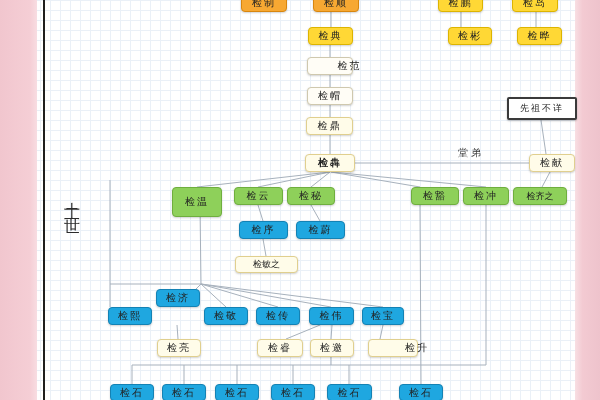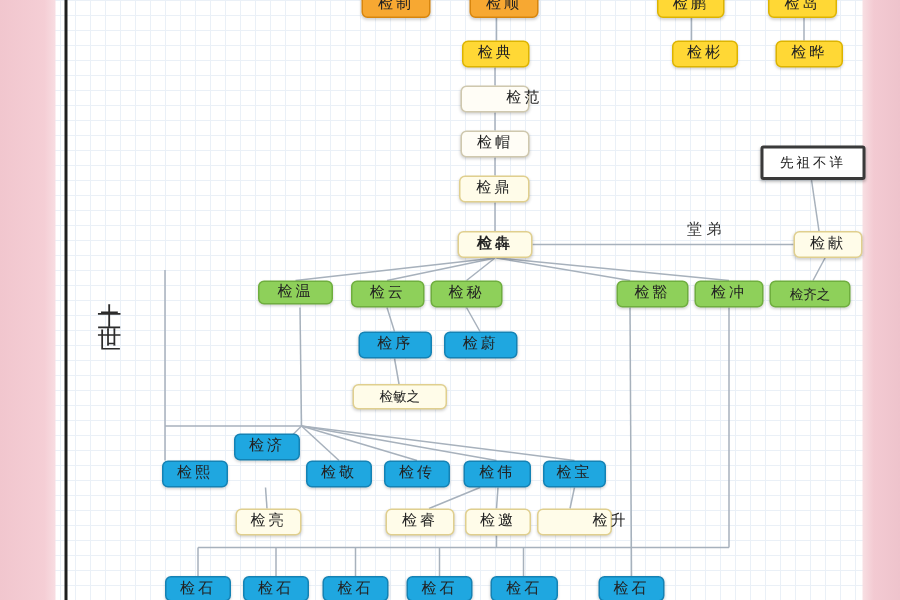--- a/index.html
+++ b/index.html
@@ -92,39 +92,39 @@
       <div class="node yellow" style="left: 512px; top: -7px; width: 46px; height: 19px;">检岛</div>
       <div class="node yellow" style="left: 308px; top: 27px; width: 45px; height: 18px;">检典</div>
       <div class="node yellow" style="left: 448px; top: 27px; width: 44px; height: 18px;">检彬</div>
       <div class="node yellow" style="left: 517px; top: 27px; width: 45px; height: 18px;">检晔</div>
       <div class="node plain" style="left: 307px; top: 57px; width: 46px; height: 18px; padding-left: 39px;">检范</div>
       <div class="node plain" style="left: 307px; top: 87px; width: 46px; height: 18px;">检帽</div>
       <div class="node cream" style="left: 306px; top: 117px; width: 47px; height: 18px;">检鼎</div>
       <div class="node cream" style="left: 305px; top: 154px; width: 50px; height: 18px; font-weight: bold;">检犇</div>
       <div class="node unknown small" style="left: 507px; top: 97px; width: 70px; height: 23px;">先祖不详</div>
       <div class="node cream" style="left: 529px; top: 154px; width: 46px; height: 18px;">检献</div>
-      <div class="node green" style="left: 172px; top: 187px; width: 50px; height: 16px;">检温</div>
+      <div class="node green" style="left: 172px; top: 187px; width: 50px; height: 30px;">检温</div>
       <div class="node green" style="left: 234px; top: 187px; width: 49px; height: 18px;">检云</div>
       <div class="node green" style="left: 287px; top: 187px; width: 48px; height: 18px;">检秘</div>
       <div class="node green" style="left: 411px; top: 187px; width: 48px; height: 18px;">检豁</div>
       <div class="node green" style="left: 463px; top: 187px; width: 46px; height: 18px;">检冲</div>
       <div class="node green small" style="left: 513px; top: 187px; width: 54px; height: 18px;">检齐之</div>
       <div class="node blue" style="left: 239px; top: 221px; width: 49px; height: 18px;">检序</div>
       <div class="node blue" style="left: 296px; top: 221px; width: 49px; height: 18px;">检蔚</div>
       <div class="node cream small" style="left: 235px; top: 256px; width: 63px; height: 17px;">检敏之</div>
       <div class="node blue" style="left: 108px; top: 307px; width: 44px; height: 18px;">检熙</div>
       <div class="node blue" style="left: 156px; top: 289px; width: 44px; height: 18px;">检济</div>
       <div class="node blue" style="left: 204px; top: 307px; width: 44px; height: 18px;">检敬</div>
       <div class="node blue" style="left: 256px; top: 307px; width: 44px; height: 18px;">检传</div>
       <div class="node blue" style="left: 309px; top: 307px; width: 45px; height: 18px;">检伟</div>
       <div class="node blue" style="left: 362px; top: 307px; width: 42px; height: 18px;">检宝</div>
       <div class="node cream" style="left: 157px; top: 339px; width: 44px; height: 18px;">检亮</div>
       <div class="node cream" style="left: 257px; top: 339px; width: 46px; height: 18px;">检睿</div>
       <div class="node cream" style="left: 310px; top: 339px; width: 44px; height: 18px;">检邀</div>
-      <div class="node cream" style="left: 358px; top: 339px; width: 36px; height: 18px; padding-left: 48px;">检升</div>
+      <div class="node cream" style="left: 368px; top: 339px; width: 36px; height: 18px; padding-left: 48px;">检升</div>
       <div class="node blue" style="left: 110px; top: 384px; width: 44px; height: 17px;">检石</div>
       <div class="node blue" style="left: 162px; top: 384px; width: 44px; height: 17px;">检石</div>
       <div class="node blue" style="left: 215px; top: 384px; width: 44px; height: 17px;">检石</div>
       <div class="node blue" style="left: 271px; top: 384px; width: 44px; height: 17px;">检石</div>
       <div class="node blue" style="left: 327px; top: 384px; width: 45px; height: 17px;">检石</div>
       <div class="node blue" style="left: 399px; top: 384px; width: 44px; height: 17px;">检石</div>
     </div>
 
   <div id="generation-label">十二世</div>
   <div id="cousin-label">堂弟</div>

